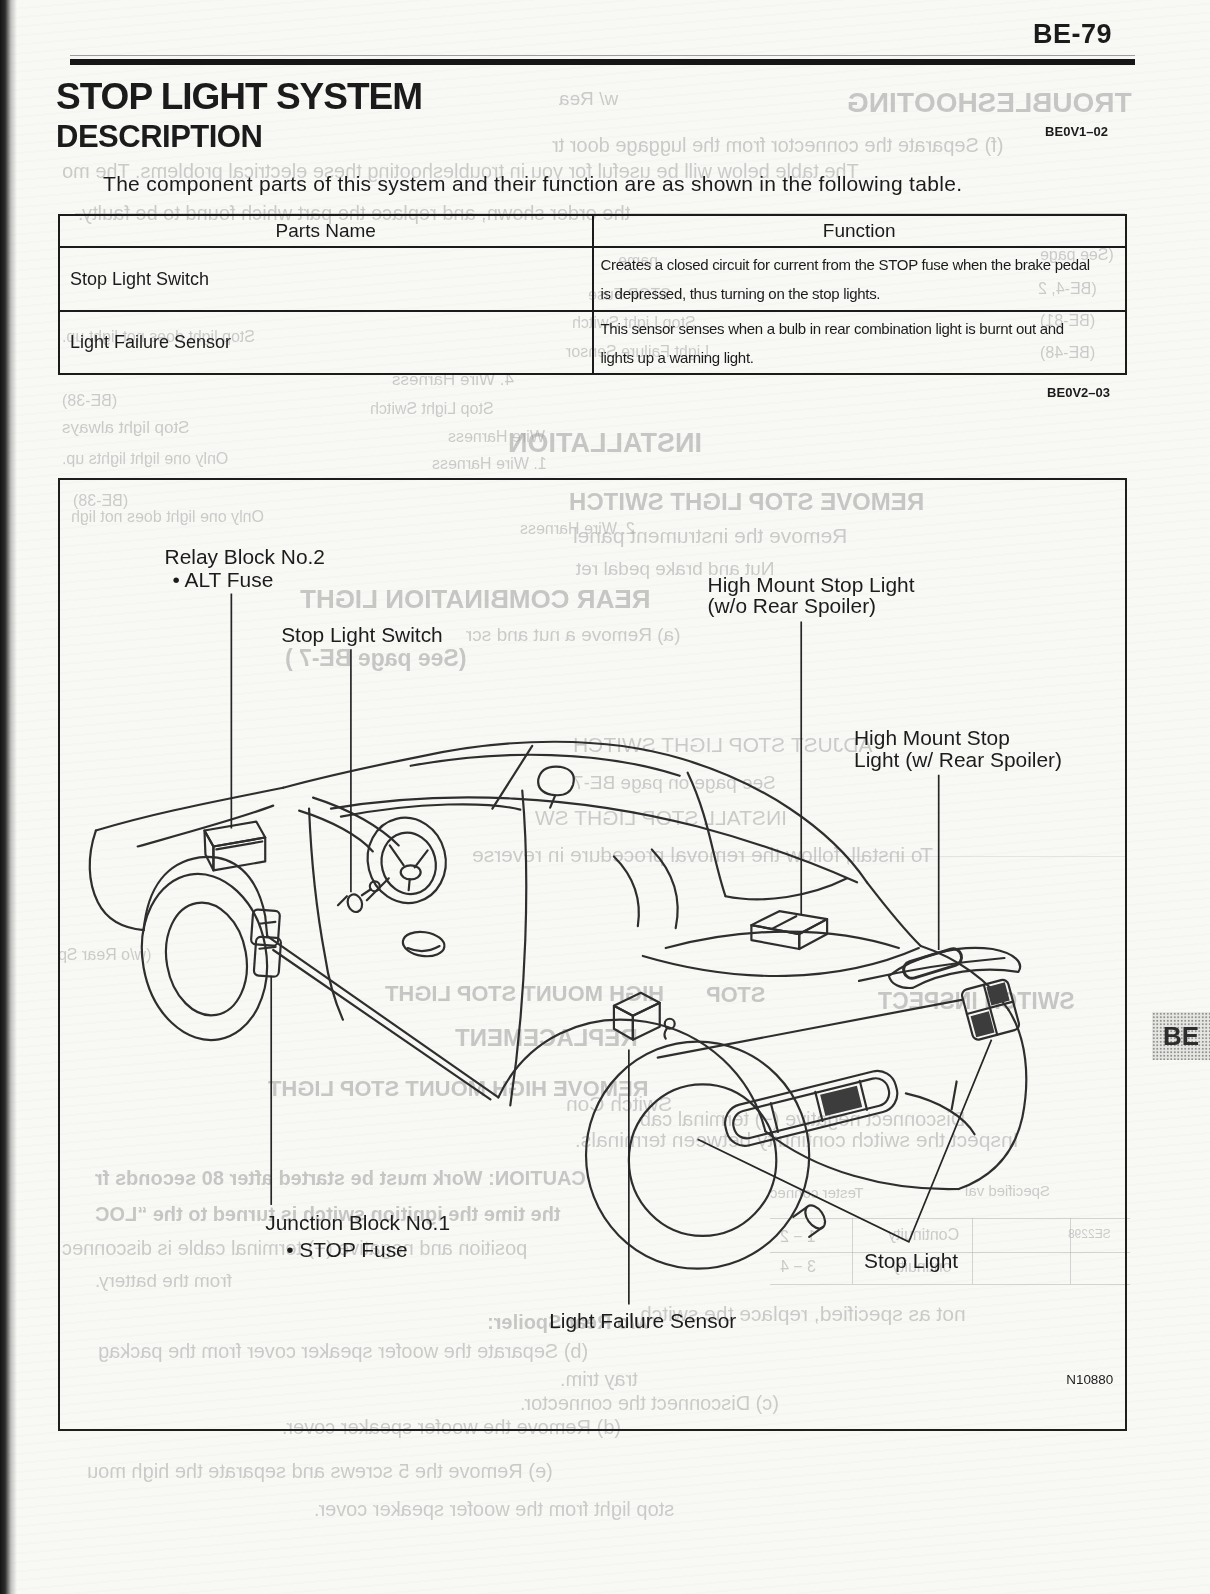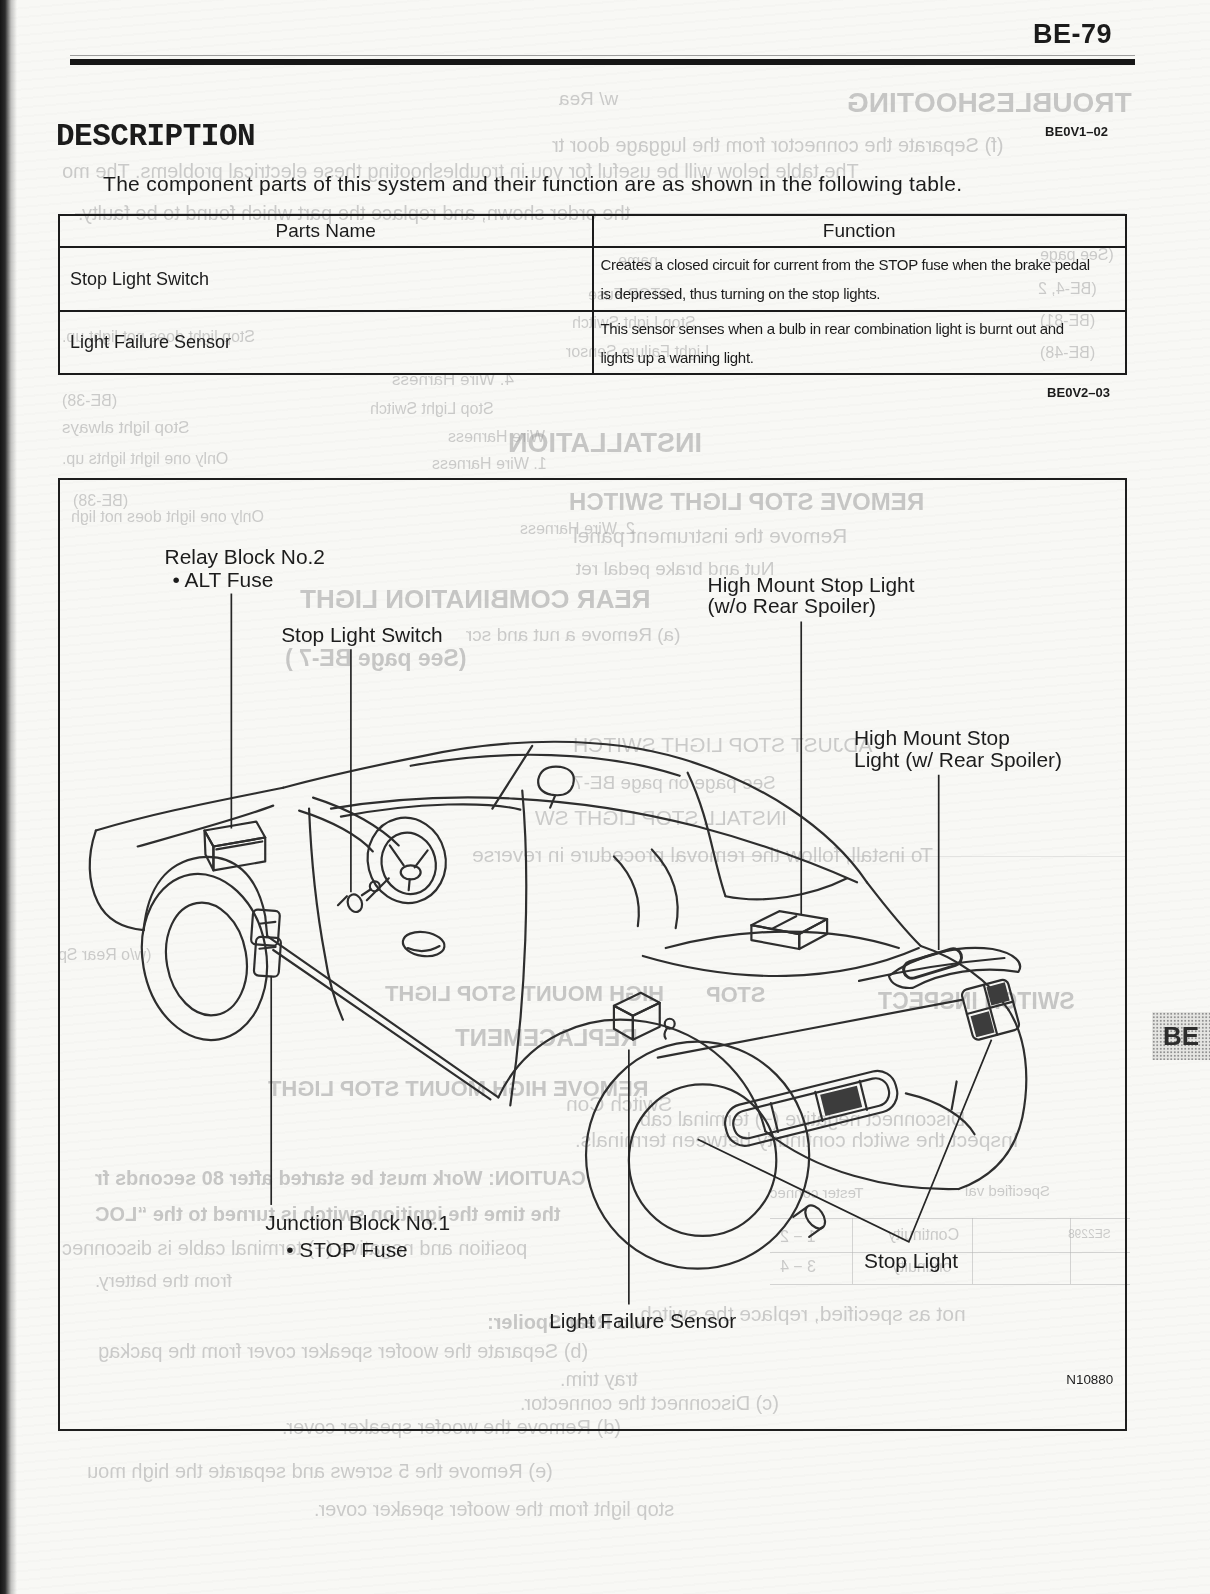--- a/index.html
+++ b/index.html
@@ -112,22 +112,23 @@
       <div class="ghost" style="left: 560px; top: 1368px; font-size: 20px;">tray trim.</div>
       <div class="ghost" style="left: 520px; top: 1392px; font-size: 20px;">(c)   Disconnect the connector.</div>
       <div class="ghost" style="left: 282px; top: 1416px; font-size: 20px;">(d)   Remove the woofer speaker cover.</div>
       <div class="ghost" style="left: 87px; top: 1460px; font-size: 20px;">(e)   Remove the 5 screws and separate the high mou</div>
       <div class="ghost" style="left: 314px; top: 1498px; font-size: 20px;">stop light from the woofer speaker cover.</div>
     </div>
 
   <div id="page-number">BE-79</div>
   <div id="header-rule"></div>
 
+  <h1 id="main-title" style="margin:0;">STOP LIGHT SYSTEM</h1>
   <div id="code-1">BE0V1–02</div>
-  <h2 id="sub-title" style="margin:0;font-family:Liberation Mono, monospace;">DESCRIPTION</h2>
+  <h2 id="sub-title" style="margin:0;">DESCRIPTION</h2>
   <p id="intro" style="margin:0;">The component parts of this system and their function are as shown in the following table.</p>
 
   <table id="parts-table">
     <thead>
       <tr>
         <th>Parts Name</th>
         <th>Function</th>
       </tr>
     </thead>
     <tbody>

